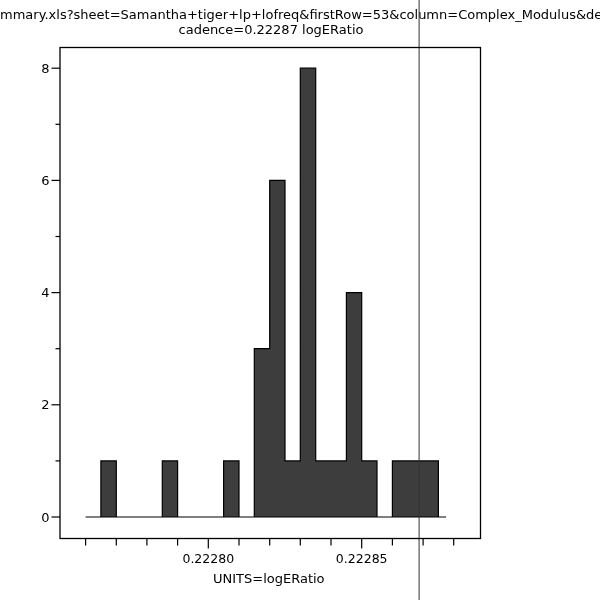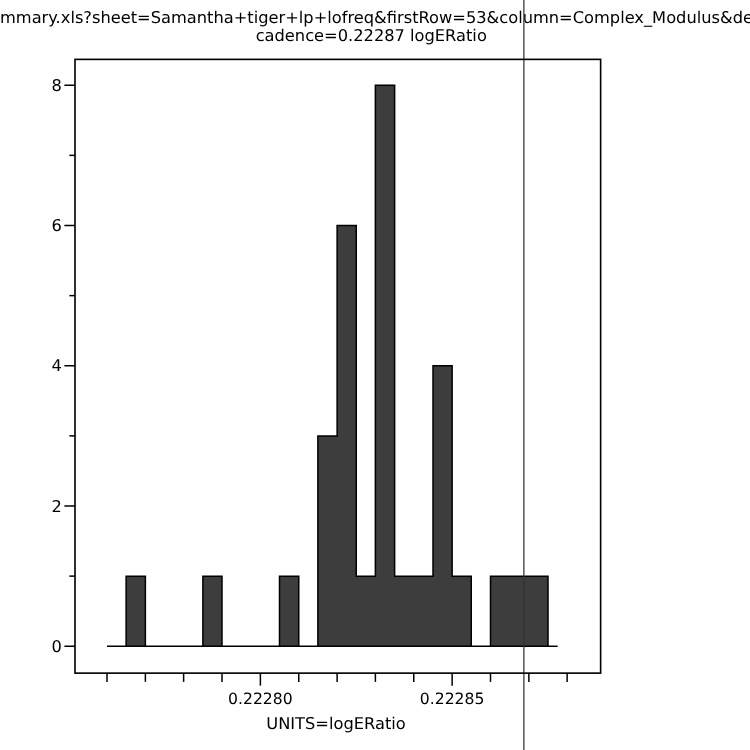--- a/index.html
+++ b/index.html
@@ -9,21 +9,21 @@
   }
   .titles{position:absolute;left:0;top:0;width:600px;}
   .title-line1{
     position:absolute;top:7px;left:0;width:600px;
     white-space:nowrap;overflow:hidden;text-align:center;
     font-size:13px;line-height:15px;
   }
   .title-line2{
     position:absolute;top:22px;left:0;width:542px;
     white-space:nowrap;text-align:center;
-    font-size:13px;line-height:15px;margin-left:26px;
+    font-size:13px;line-height:15px;
   }
   #chart-svg{position:absolute;left:0;top:0;}
   #chart-svg text{font-family:"DejaVu Sans",sans-serif;fill:#000;}
   .xtick-label{font-size:12.5px;}
   .ytick-label{font-size:13px;}
   .axis-title{font-size:13px;}
 </style>
 </head>
 <body>
 

